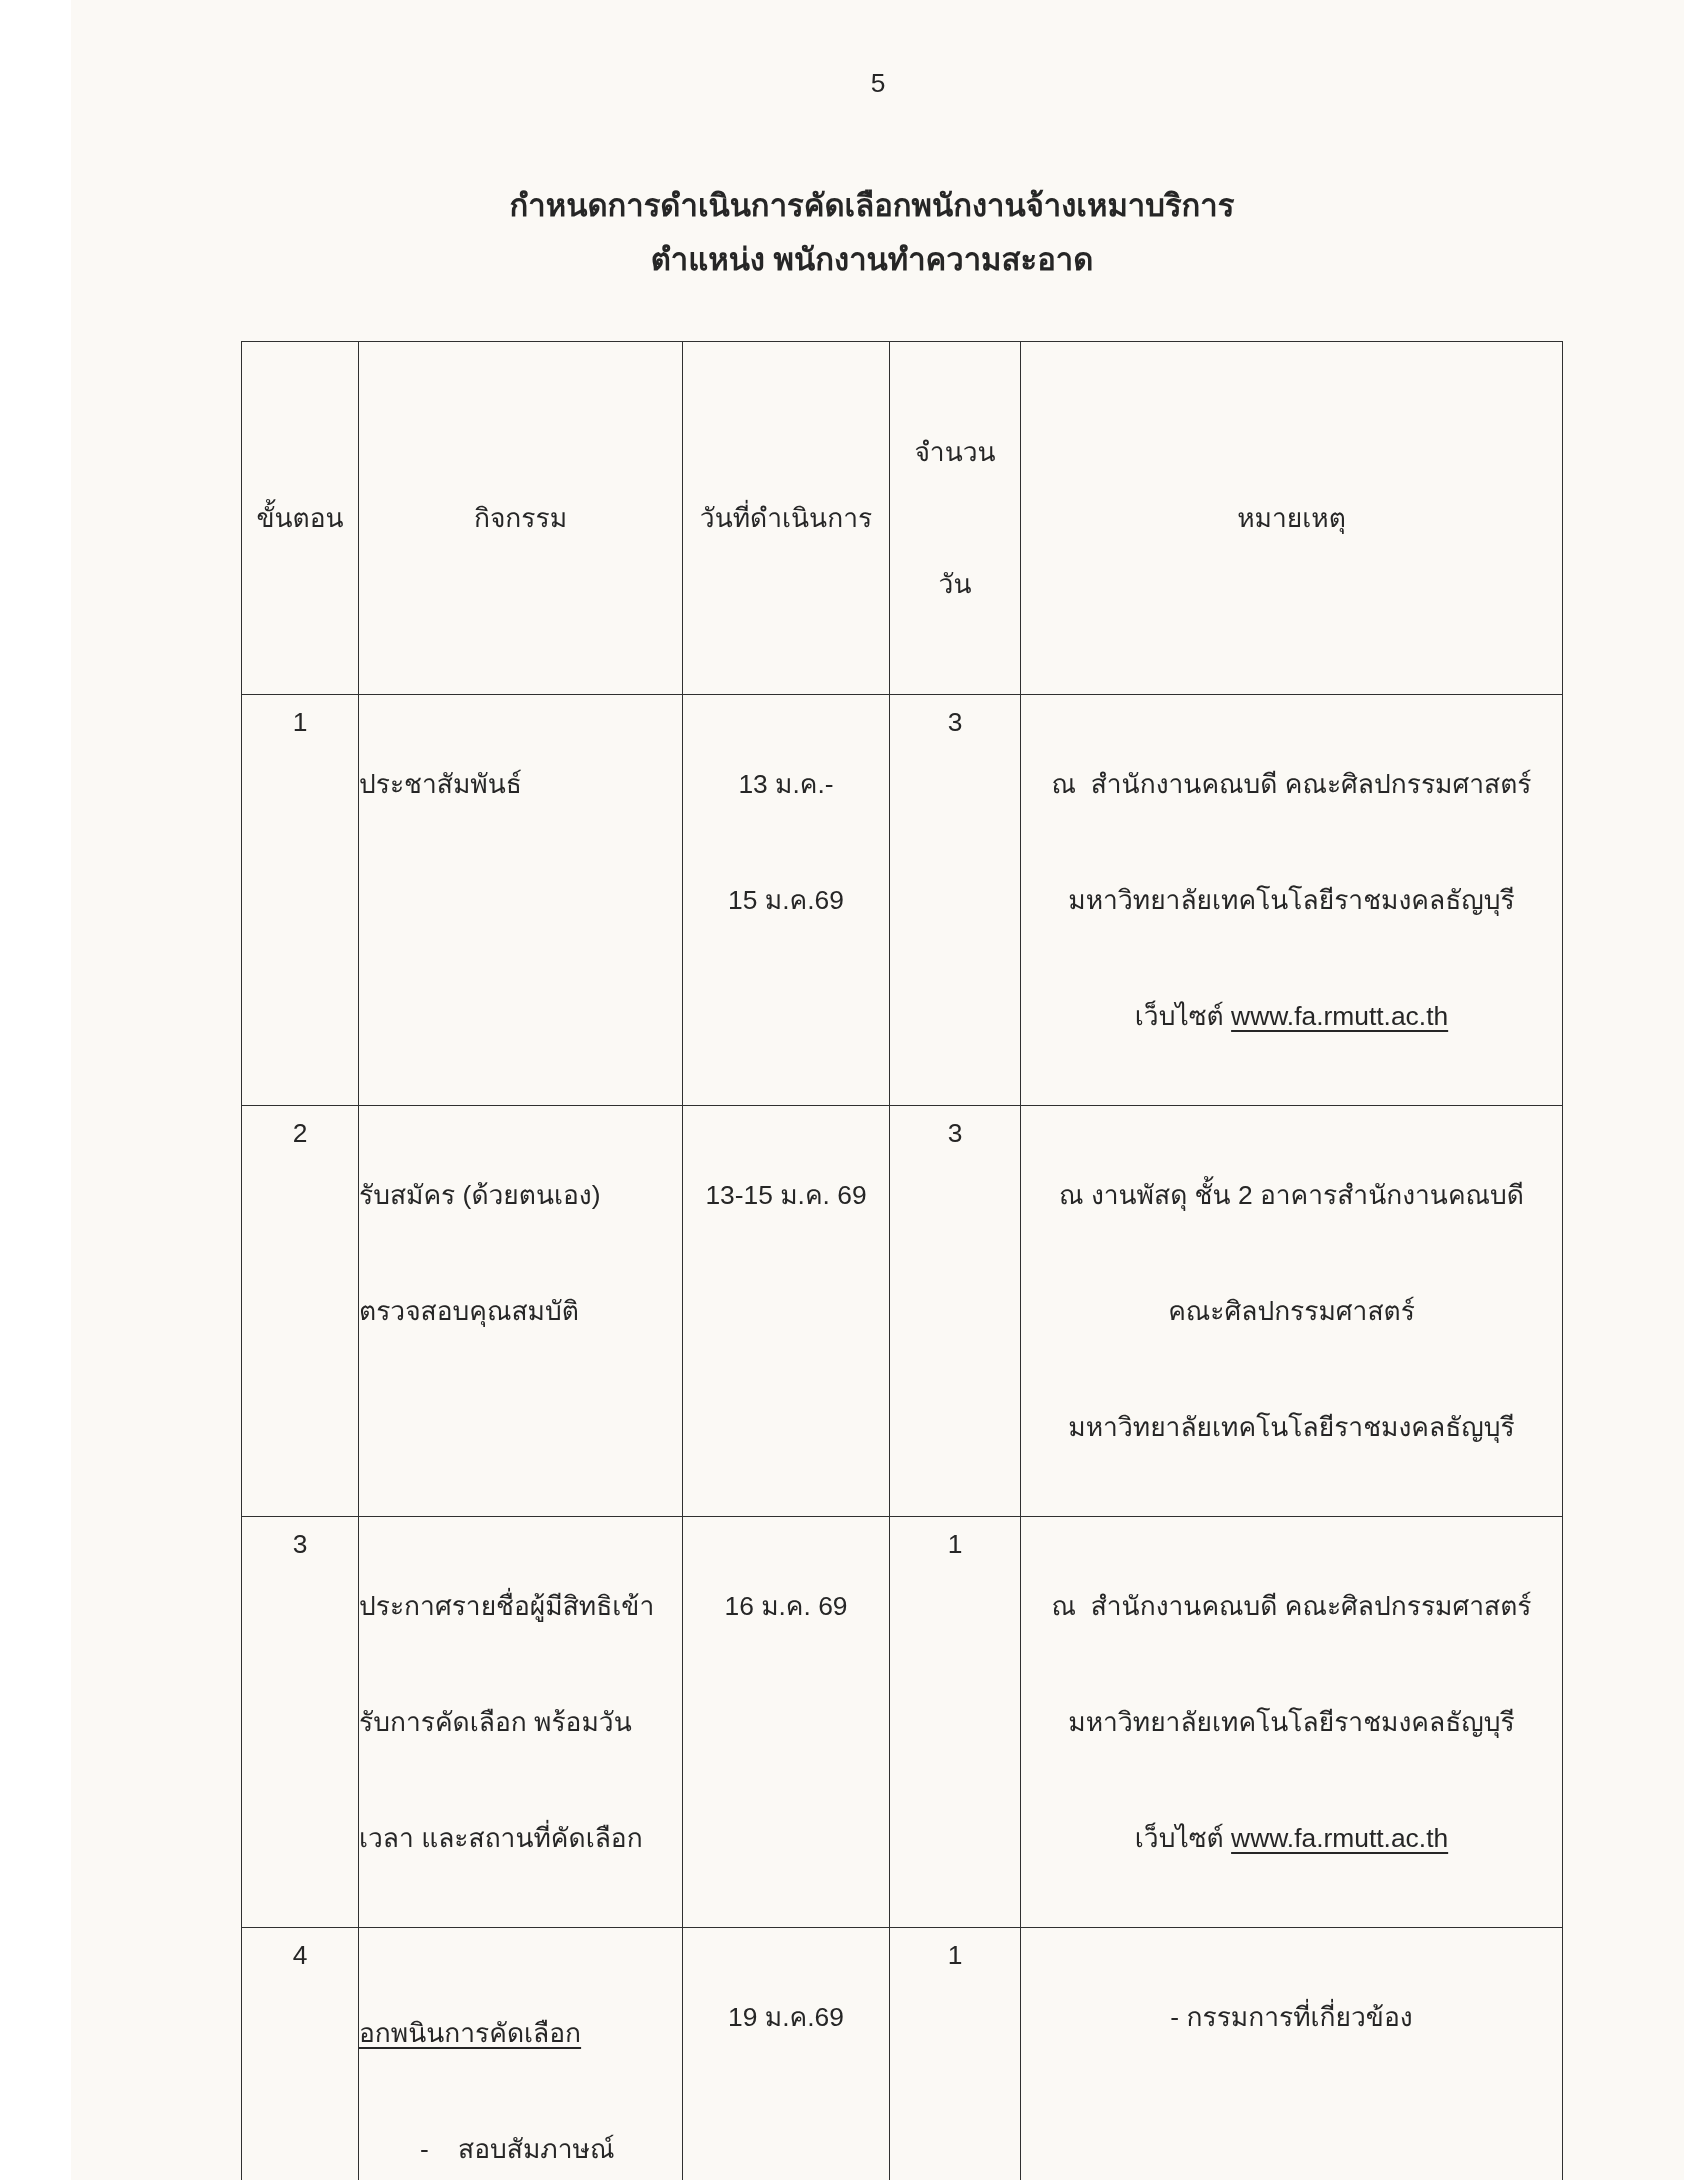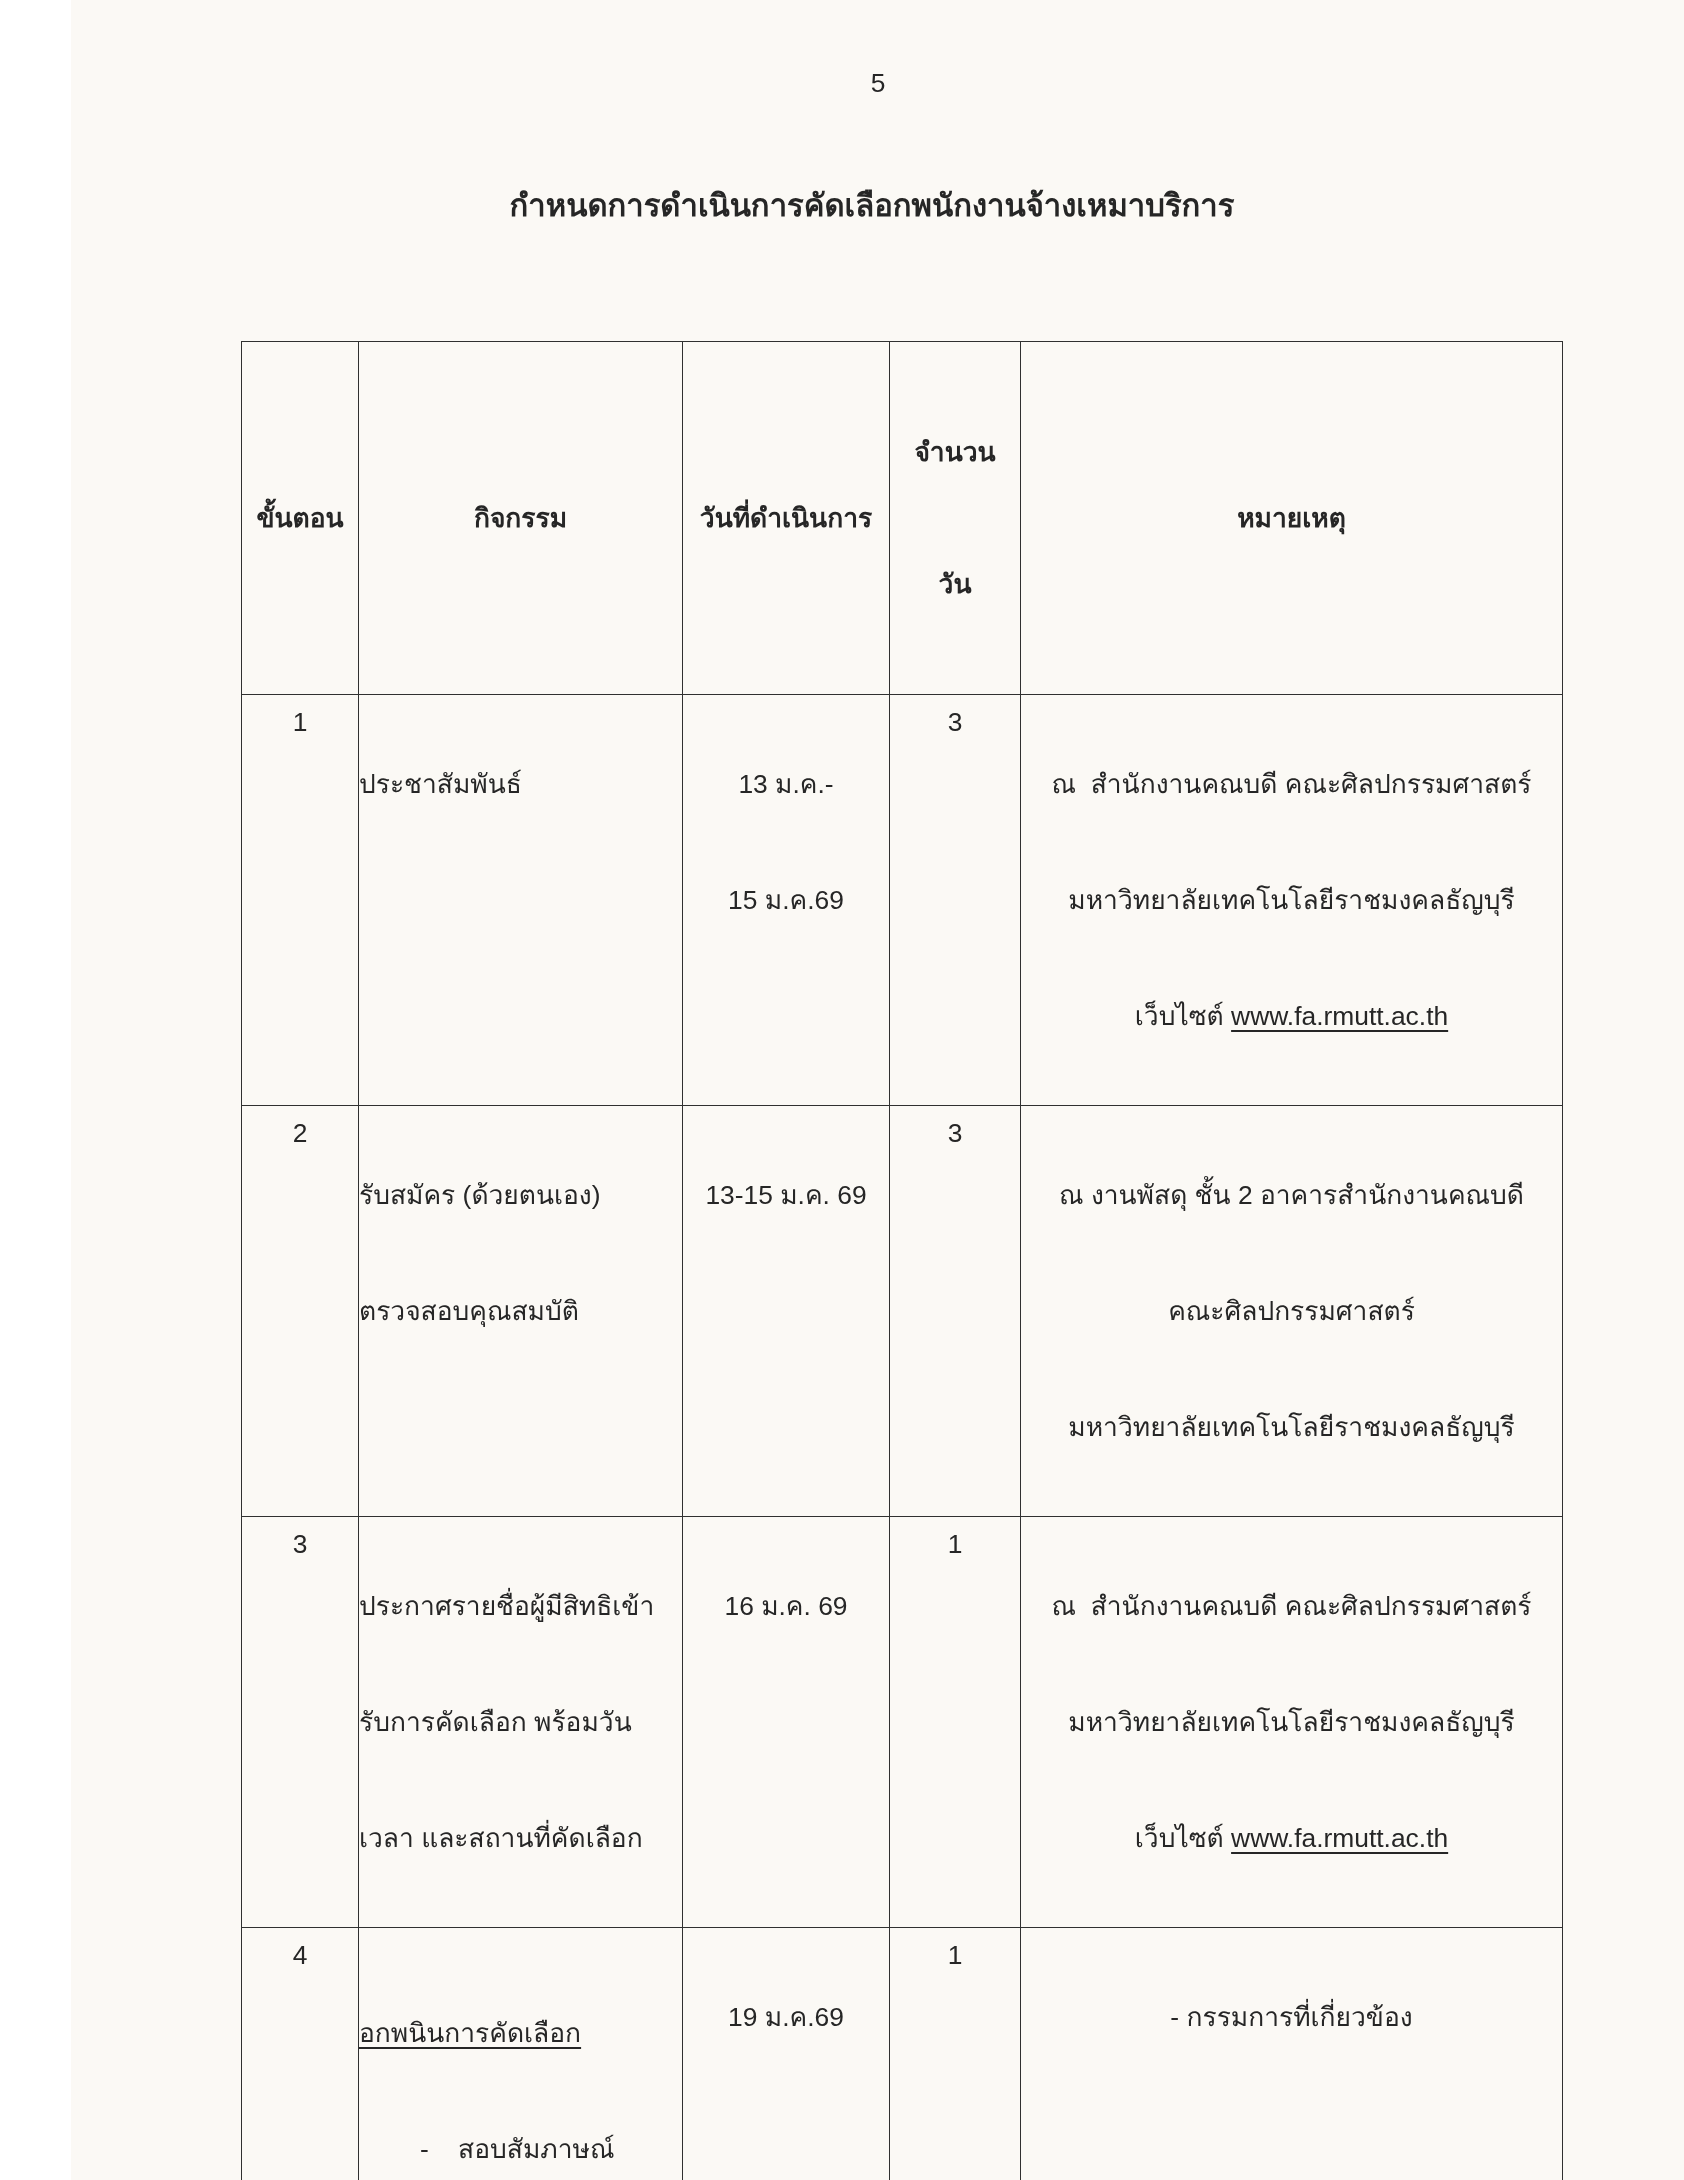--- a/index.html
+++ b/index.html
@@ -39,21 +39,21 @@
   }
   table.sched th, table.sched td {
     border: 1.7px solid #303030;
     font-size: 26.4px;
     padding: 0;
     vertical-align: top;
     white-space: pre-wrap;
     font-weight: normal;
   }
   table.sched th {
-    font-weight: bold;
+    font-weight: normal;
     text-align: center;
     vertical-align: middle;
     line-height: 44px;
   }
   tr.hdr   { height: 96px; }
   tr.r1    { height: 170px; }
   tr.r2    { height: 161px; }
   tr.r3    { height: 173px; }
   tr.r4    { height: 193px; }
   .ln { line-height: 54px; }
@@ -69,20 +69,21 @@
 </head>
 <body>
 
 <div class="page">
   <div class="scan-strip"></div>
 
   <div class="page-number">5</div>
 
   <div class="title-block">
     <div>กำหนดการดำเนินการคัดเลือกพนักงานจ้างเหมาบริการ</div>
+    <div>ตำแหน่ง พนักงานทำความสะอาด</div>
   </div>
 
   <table class="sched">
     <colgroup>
       <col style="width:117px">
         <col style="width:324px">
         <col style="width:207px">
         <col style="width:131px">
         <col style="width:542px">
     </colgroup>

